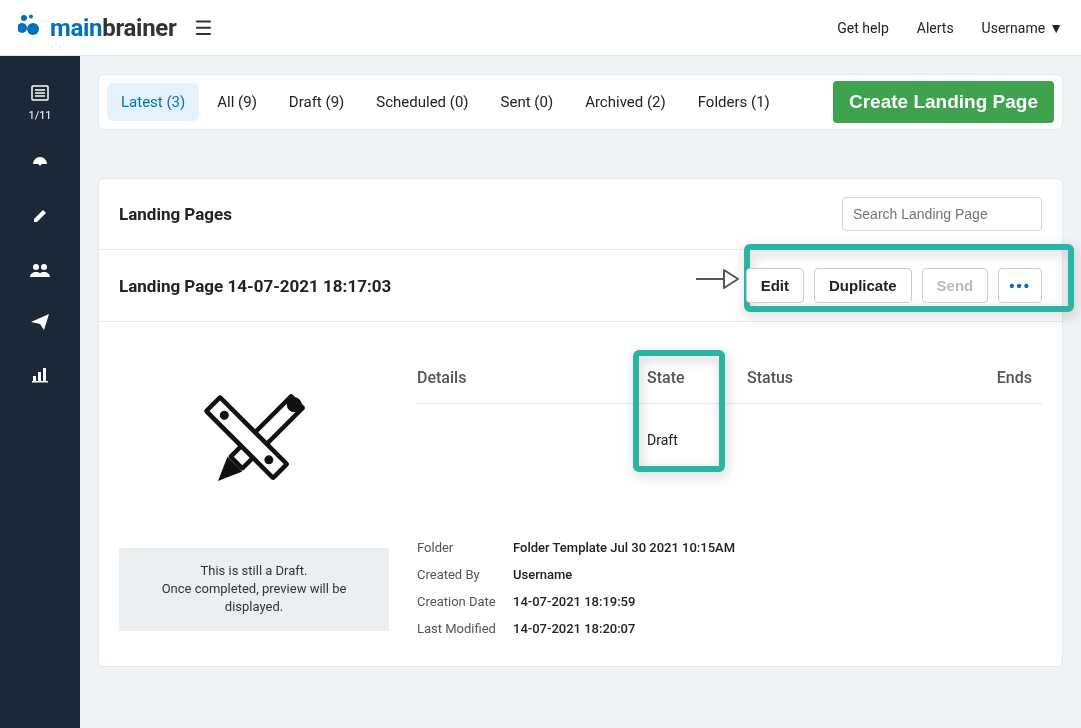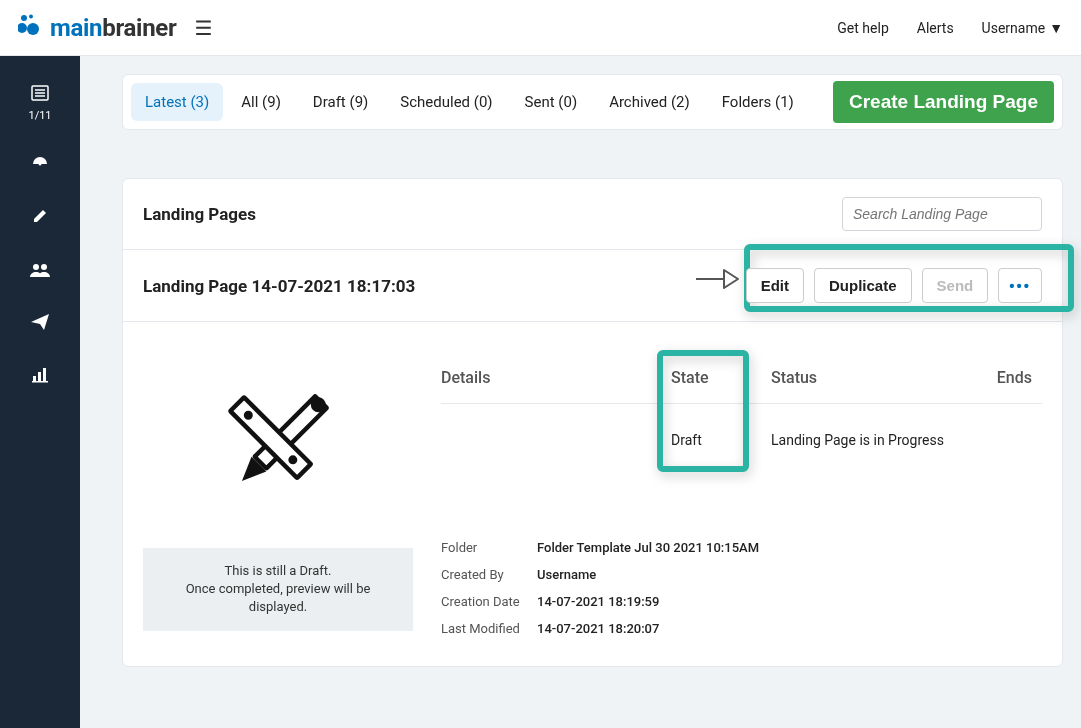--- a/index.html
+++ b/index.html
@@ -17,34 +17,34 @@
 .username-dd { display: flex; align-items: center; gap: 4px; }
 .caret { font-size: 10px; color: #666; }
 
 
 .sidebar { position: absolute; left: 0; top: 56px; bottom: 0; width: 80px; background: #1b2838; display: flex; flex-direction: column; align-items: center; padding-top: 28px; gap: 32px; }
 .sidebar-item { color: #fff; display: flex; flex-direction: column; align-items: center; gap: 4px; cursor: pointer; justify-content: flex-end; }
 .sidebar-item .sb-icon { font-size: 18px; }
 .sidebar-item .sb-label { font-size: 11px; }
 
 
-.main { position: absolute; left: 80px; top: 56px; right: 0; bottom: 0; padding: 18px; overflow: auto; margin-left: 24px; }
+.main { position: absolute; left: 80px; top: 56px; right: 0; bottom: 0; padding: 18px; overflow: auto; }
 
 
 .tabs-card { background: #fff; border: 1px solid #e4e7eb; border-radius: 6px; display: flex; align-items: center; padding: 6px 8px; gap: 4px; }
 .tab { font-size: 15px; color: #222; padding: 10px 14px; border-radius: 6px; cursor: pointer; white-space: nowrap; }
 .tab.active { background: #e6f2fb; color: #0072bc; }
 .create-btn { margin-left: auto; background: #3fa24c; color: #fff; border: none; padding: 10px 16px; border-radius: 4px; font-size: 19px; font-weight: 600; cursor: pointer; }
 
 
 .content-card { margin-top: 48px; background: #fff; border: 1px solid #e4e7eb; border-radius: 6px; }
 .content-header { display: flex; align-items: center; padding: 18px 20px; }
 .content-title { font-size: 17px; font-weight: 700; color: #222; }
 .search-wrap { margin-left: auto; }
-.search-input { border: 1px solid #d1d5da; border-radius: 4px; padding: 8px 10px; width: 200px; font-size: 14px; color: #404040; font-style: italic; }
+.search-input { border: 1px solid #d1d5da; border-radius: 4px; padding: 8px 10px; width: 200px; font-size: 14px; color: #404040; }
 
 
 .item-header { display: flex; align-items: center; padding: 18px 20px; border-top: 1px solid #e4e7eb; position: relative; }
 .item-title { font-size: 17px; font-weight: 700; color: #222; }
 .item-actions { margin-left: auto; display: flex; gap: 10px; position: relative; z-index: 2; }
 .btn { background: #fff; border: 1px solid #ccc; border-radius: 4px; padding: 8px 14px; font-size: 15px; font-weight: 600; cursor: pointer; color: #222; }
 .btn.disabled { color: #bbb; cursor: not-allowed; }
 .btn.more { color: #0072bc; font-weight: 700; letter-spacing: 2px; padding: 8px 10px; }
 
 
@@ -232,21 +232,20 @@
           <div class="d-head state">
             <span>State</span>
             <div class="state-highlight"></div>
           </div>
           <div class="d-head status">Status</div>
           <div class="d-head ends">Ends</div>
         </div>
         <div class="d-row-val">
           <div class="d-val details"></div>
           <div class="d-val state">Draft</div>
-          <div class="d-val status">Landing Page is in Progress</div>
         </div>
 
         <div class="meta">
           <div class="meta-row">
             <div class="meta-label">Folder</div>
             <div class="meta-val">Folder Template Jul 30 2021 10:15AM</div>
           </div>
           <div class="meta-row">
             <div class="meta-label">Created By</div>
             <div class="meta-val">Username</div>

